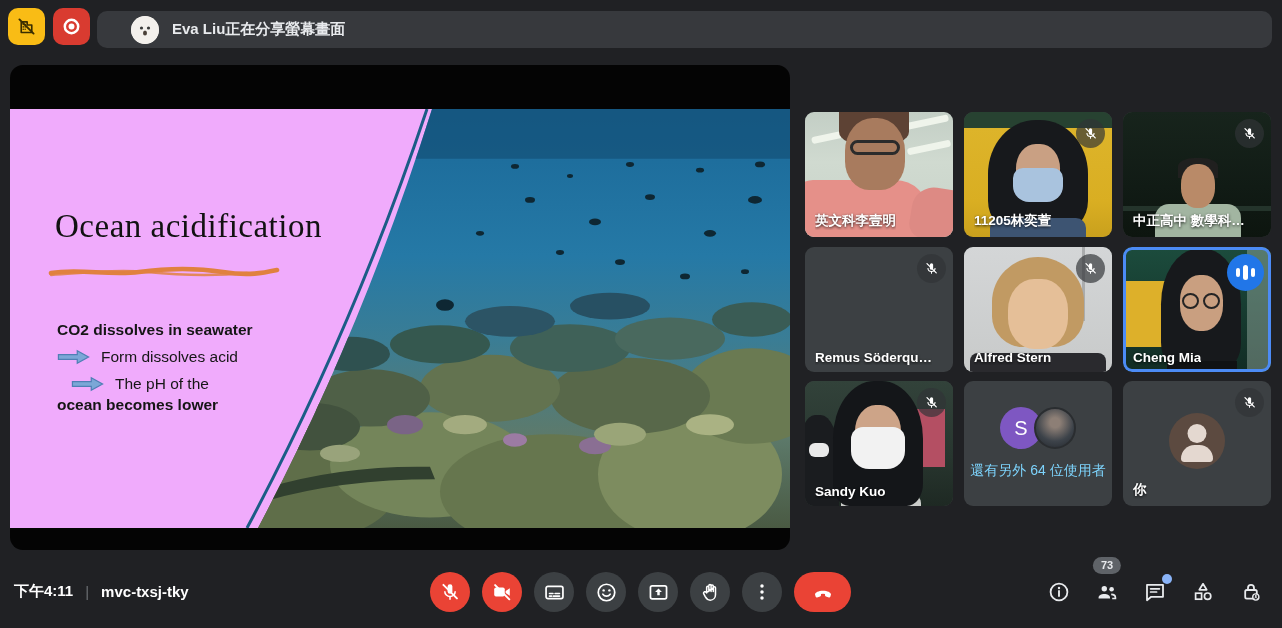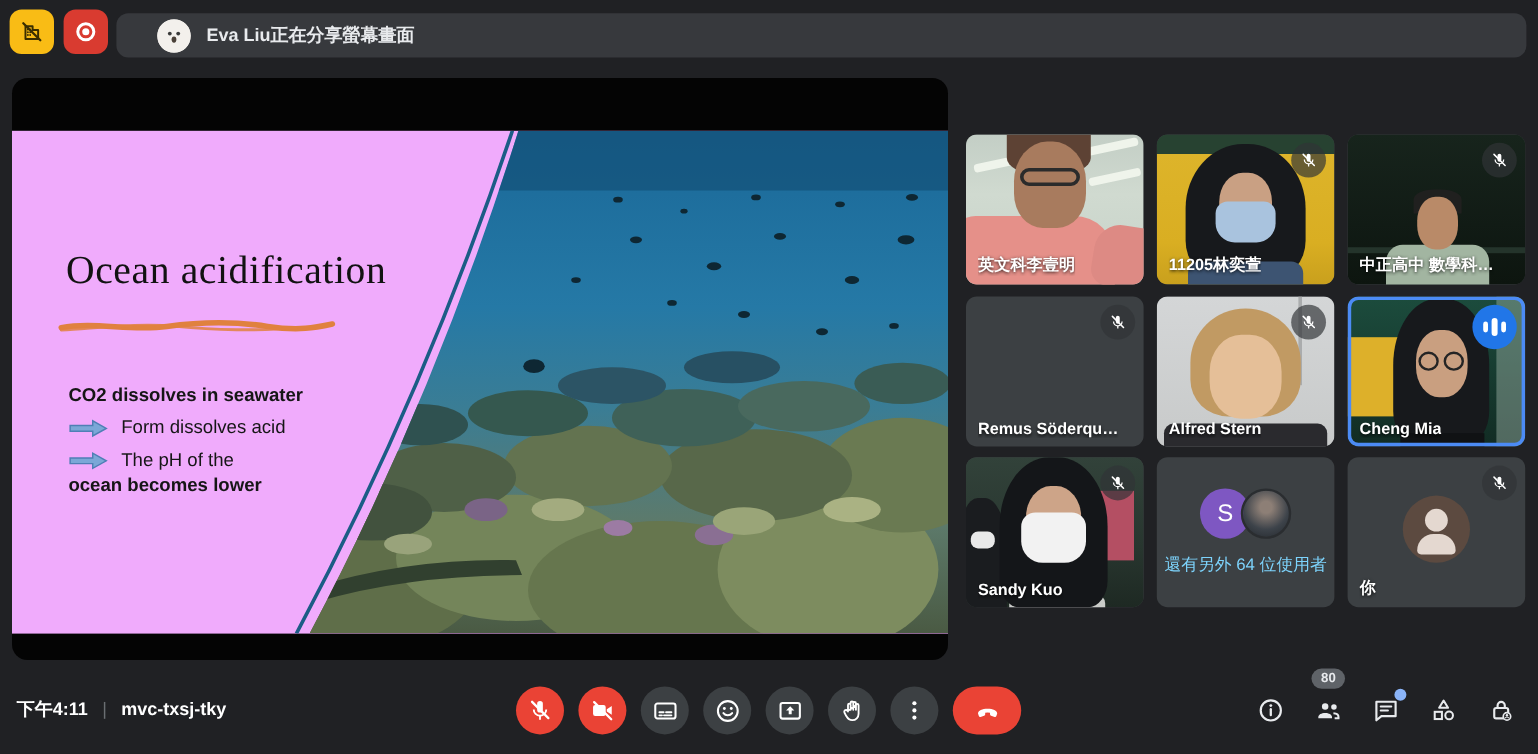--- a/index.html
+++ b/index.html
@@ -18,21 +18,21 @@
   
   .stage { position:absolute; left:10px; top:65px; width:780px; height:485px; background:#040404; border-radius:13px; overflow:hidden; }
   .slide { position:absolute; left:0; right:0; top:25px; bottom:22px; background:#f0abfc;margin-top:19px; }
   .reef { position:absolute; inset:0; width:100%; height:100%; }
   .slide-title { position:absolute; left:45px; top:99px; font-family:"Liberation Serif","DejaVu Serif",serif; font-size:33px; font-weight:400; color:#121212; letter-spacing:.5px; }
   .squiggle { position:absolute; left:38px; top:157px; width:232px; height:13px; }
   .s-text { position:absolute; font-size:15.5px; color:#161616; font-weight:700; }
   .s-line1 { left:47px; top:212px; }
   .arrow-row { position:absolute; display:flex; align-items:center; gap:11px; }
   .row1 { left:47px; top:239px; }
-  .row2 { left:47px; top:266px; }
+  .row2 { left:61px; top:266px; }
   .arrow-row .s-rtext { font-size:15.5px; color:#161616; }
   .s-line4 { left:47px; top:287px; }
 
   
   .grid { position:absolute; left:805px; top:112px; width:466px; height:394px; display:grid; grid-template-columns:repeat(3,148px); grid-auto-rows:125px; column-gap:11px; row-gap:9.5px; }
   .tile { position:relative; border-radius:9px; overflow:hidden; background:#3c4043; cursor:pointer; }
   .tile > div { position:absolute; }
   .pname { position:absolute; left:10px; bottom:7px; font-size:13.5px; font-weight:700; color:#fff; text-shadow:0 1px 3px rgba(0,0,0,.85); white-space:nowrap; max-width:132px; overflow:hidden; z-index:5; }
   .mute { position:absolute; top:7px; right:7px; width:29px; height:29px; border-radius:50%; background:rgba(48,51,54,.68); display:flex; align-items:center; justify-content:center; color:#fff; z-index:5; }
   .speak { position:absolute; top:7px; right:7px; width:37px; height:37px; border-radius:50%; background:#2176e8; display:flex; align-items:center; justify-content:center; gap:3px; z-index:5; }
@@ -500,21 +500,21 @@
 
   <div class="right-icons">
     <button class="ribtn">
         <span>
           <svg width="24" height="24">
             <use href="#ic-info"></use>
           </svg>
         </span>
       </button>
     <button class="ribtn">
-      <span class="count-badge">80</span>
+      <span class="count-badge">73</span>
       <span>
           <svg width="24" height="24">
             <use href="#ic-people"></use>
           </svg>
         </span>
     </button>
     <button class="ribtn">
       <span class="chat-dot"></span>
       <span>
           <svg width="24" height="24">

